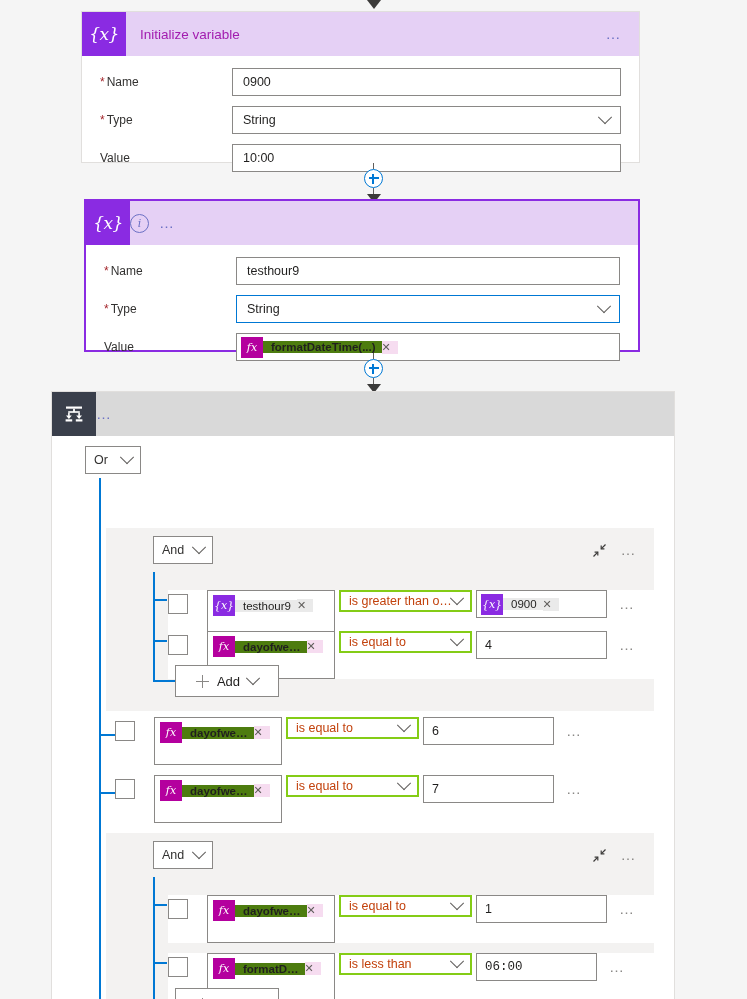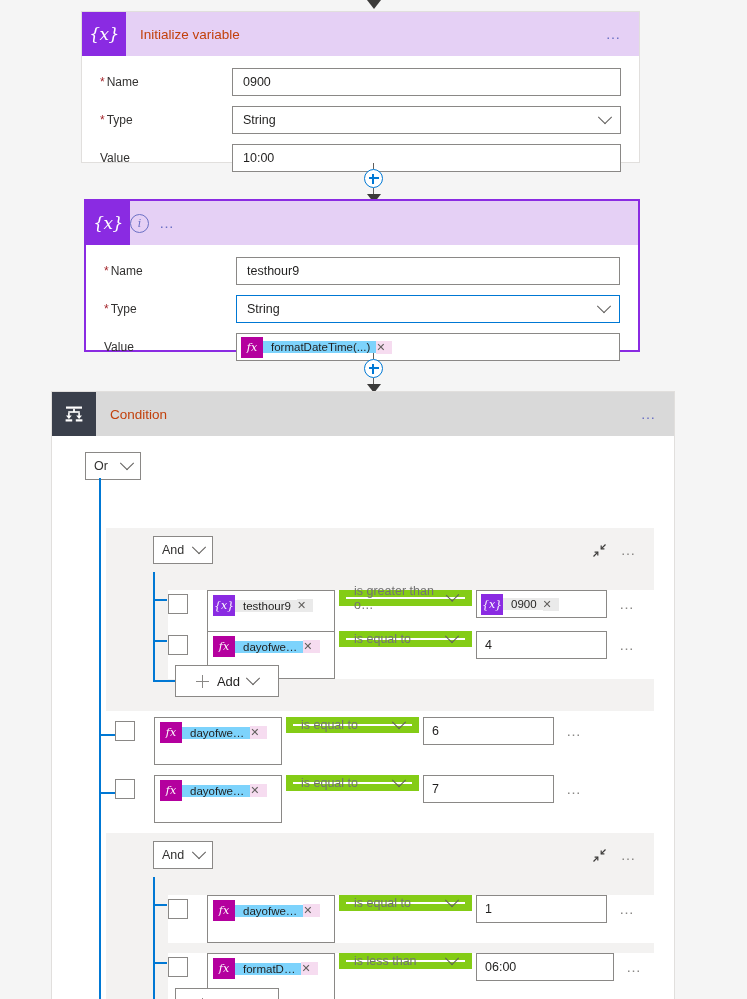--- a/index.html
+++ b/index.html
@@ -86,21 +86,21 @@
     font-family: "DejaVu Serif", serif;
     font-size: 17px;
     font-style: italic;
     letter-spacing: -0.5px;
   }
 
   .card-title {
     flex: 1 1 auto;
     padding-left: 14px;
     font-size: 13.5px;
-    color: #c2410c;
+    color: #a21caf;
   }
   .hdr-actions {
     display: flex;
     align-items: center;
     gap: 10px;
     padding-right: 16px;
   }
   .info-circle {
     width: 17px; height: 17px;
     border-radius: 50%;
@@ -188,32 +188,32 @@
     font-size: 11px;
   }
   .token.var .token-badge { background: #8a2be2; }
   .token.fx .token-badge  { background: #b4009e; }
   .token-label {
     padding: 0 6px 0 8px;
     white-space: nowrap;
     overflow: hidden;
   }
   .token.var .token-label { background: #eaeaea; }
-  .token.fx  .token-label { background: #7dd3fc; }
+  .token.fx  .token-label { background: #4d7c0f; font-weight: bold; }
   .token-x {
     padding-right: 7px;
     color: #605e5c;
     font-size: 11px;
   }
   .token.var .token-x { background: #eaeaea; }
   .token.fx  .token-x { background: #f6dcf0; }
 
   
   .cond-body {
-    padding: 16px 0 0 0;
+    padding: 10px 0 0 0;
     position: relative;
   }
   .or-box {
     margin-left: 33px;
     width: 56px; height: 28px;
     border: 1px solid #8a8886;
     background: #ffffff;
     display: flex;
     align-items: center;
     padding: 0 8px;
@@ -285,29 +285,29 @@
     box-sizing: border-box;
   }
   .token-field {
     border: 1px solid #8a8886;
     background: #ffffff;
     box-sizing: border-box;
     padding: 4px 5px 0 5px;
     height: 48px;
   }
   .op-field {
-    height: 16px;
-    border: 7px solid #84cc16;
+    height: 22px;
+    border: 2px solid #84cc16;
     background: #ffffff;
     box-sizing: border-box;
     display: flex;
     align-items: center;
     padding: 0 8px;
     font-size: 12.5px;
-    color: #737373;
+    color: #c2410c;
   }
   .op-field .chev { margin-left: auto; }
   .val-field {
     height: 28px;
     border: 1px solid #8a8886;
     background: #ffffff;
     box-sizing: border-box;
     display: flex;
     align-items: center;
     padding: 0 8px;
@@ -439,21 +439,20 @@
         <rect x="10.1" y="5.7" width="1.8" height="3.4" fill="#ffffff"></rect>
         <rect x="5.2" y="8.2" width="11.6" height="1.6" fill="#ffffff"></rect>
         <rect x="5.1" y="9.8" width="1.6" height="3.1" fill="#ffffff"></rect>
         <rect x="15.3" y="9.8" width="1.6" height="3.1" fill="#ffffff"></rect>
         <polygon points="3.0,12.6 8.8,12.6 5.9,16.0" fill="#ffffff"></polygon>
         <polygon points="13.2,12.6 19.0,12.6 16.1,16.0" fill="#ffffff"></polygon>
         <rect x="2.6" y="16.3" width="6.6" height="2.2" fill="#ffffff"></rect>
         <rect x="12.8" y="16.3" width="6.6" height="2.2" fill="#ffffff"></rect>
       </svg>
     </div>
-    <div class="card-title">Condition</div>
     <div class="hdr-actions">
       <div class="ellipsis blue">…</div>
     </div>
   </div>
 
   <div class="cond-body">
 
     <div class="or-box">
       <span>Or</span>
       <span class="chev"></span>
@@ -625,21 +624,21 @@
         <span class="token fx">
           <span class="token-badge">fx</span>
           <span class="token-label">formatD…</span>
           <span class="token-x">✕</span>
         </span>
       </div>
       <div class="op-field" style="margin-left:4px; width:133px;">
         <span>is less than</span>
         <span class="chev"></span>
       </div>
-      <div class="val-field" style="margin-left:4px; width:138px;">06:00</div>
+      <div class="val-field" style="margin-left:4px; width:121px;font-family:Liberation Mono, monospace;">06:00</div>
       <div class="row-dots" style="margin-left:12px;">
         <span class="ellipsis grey">…</span>
       </div>
     </div>
 
     <div class="add-btn" style="left:123px; top:552px;">
       <span class="add-plus"></span>
       <span>Add</span>
       <span class="chev"></span>
     </div>

